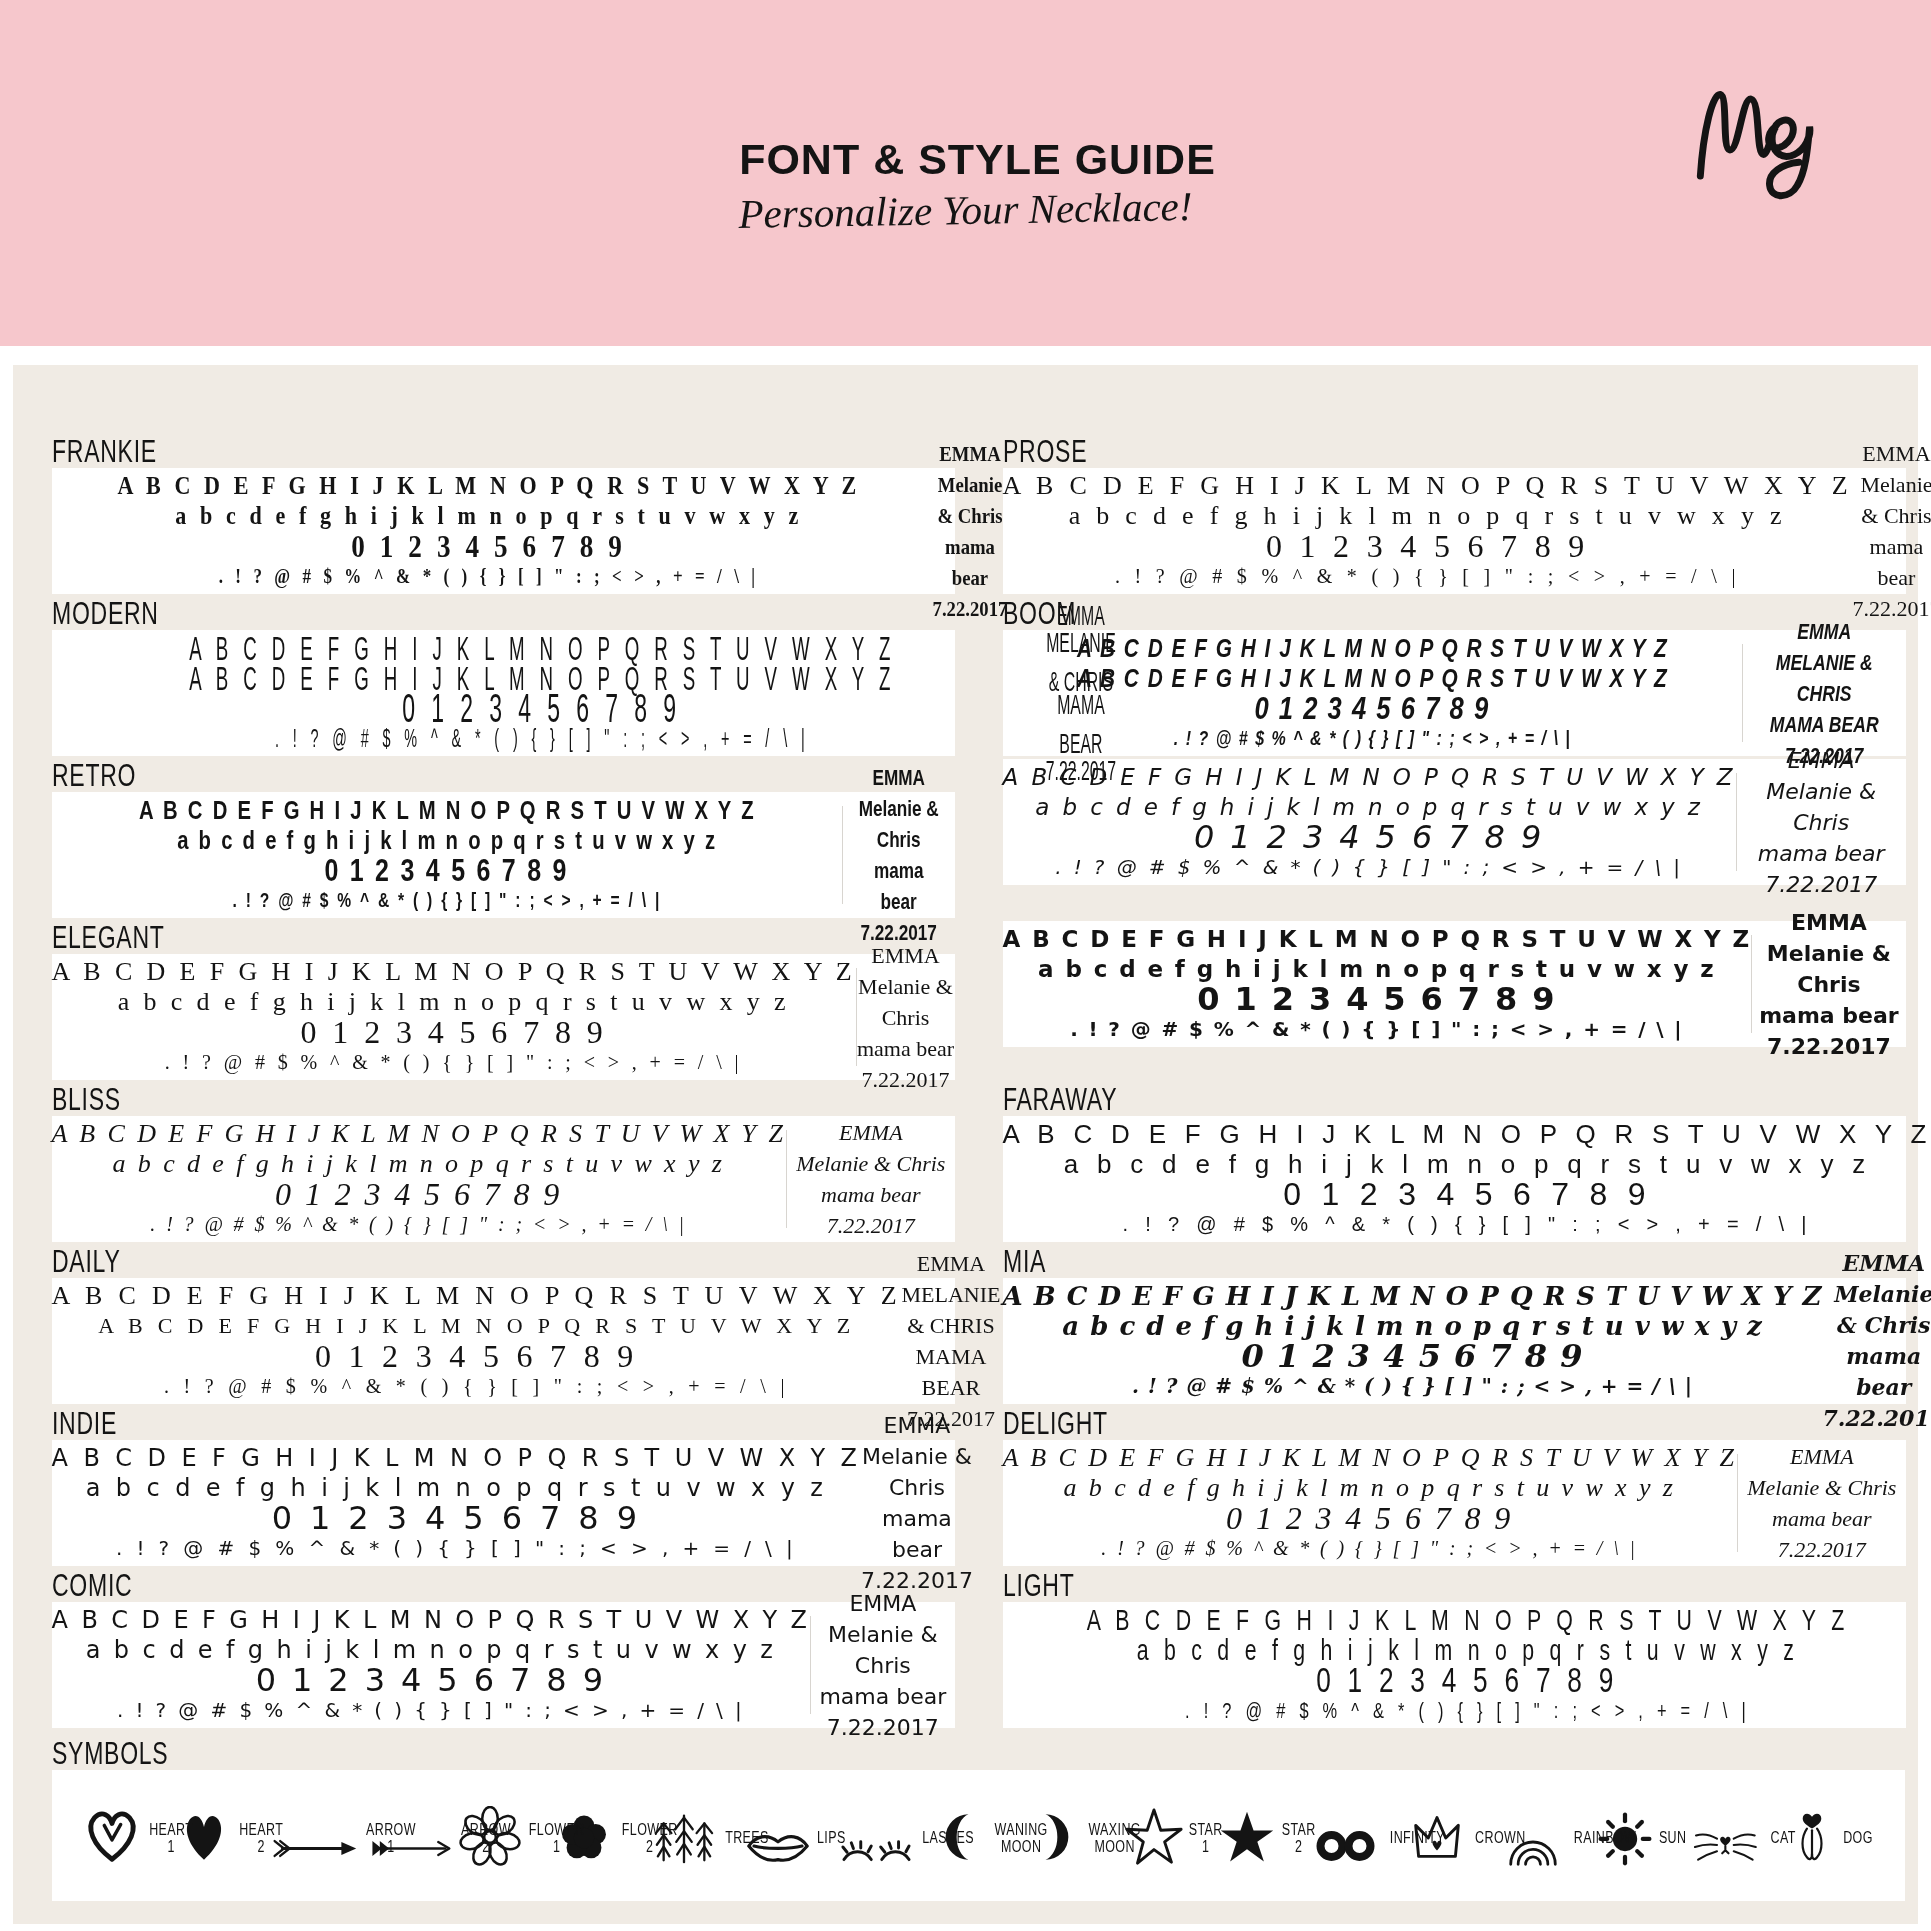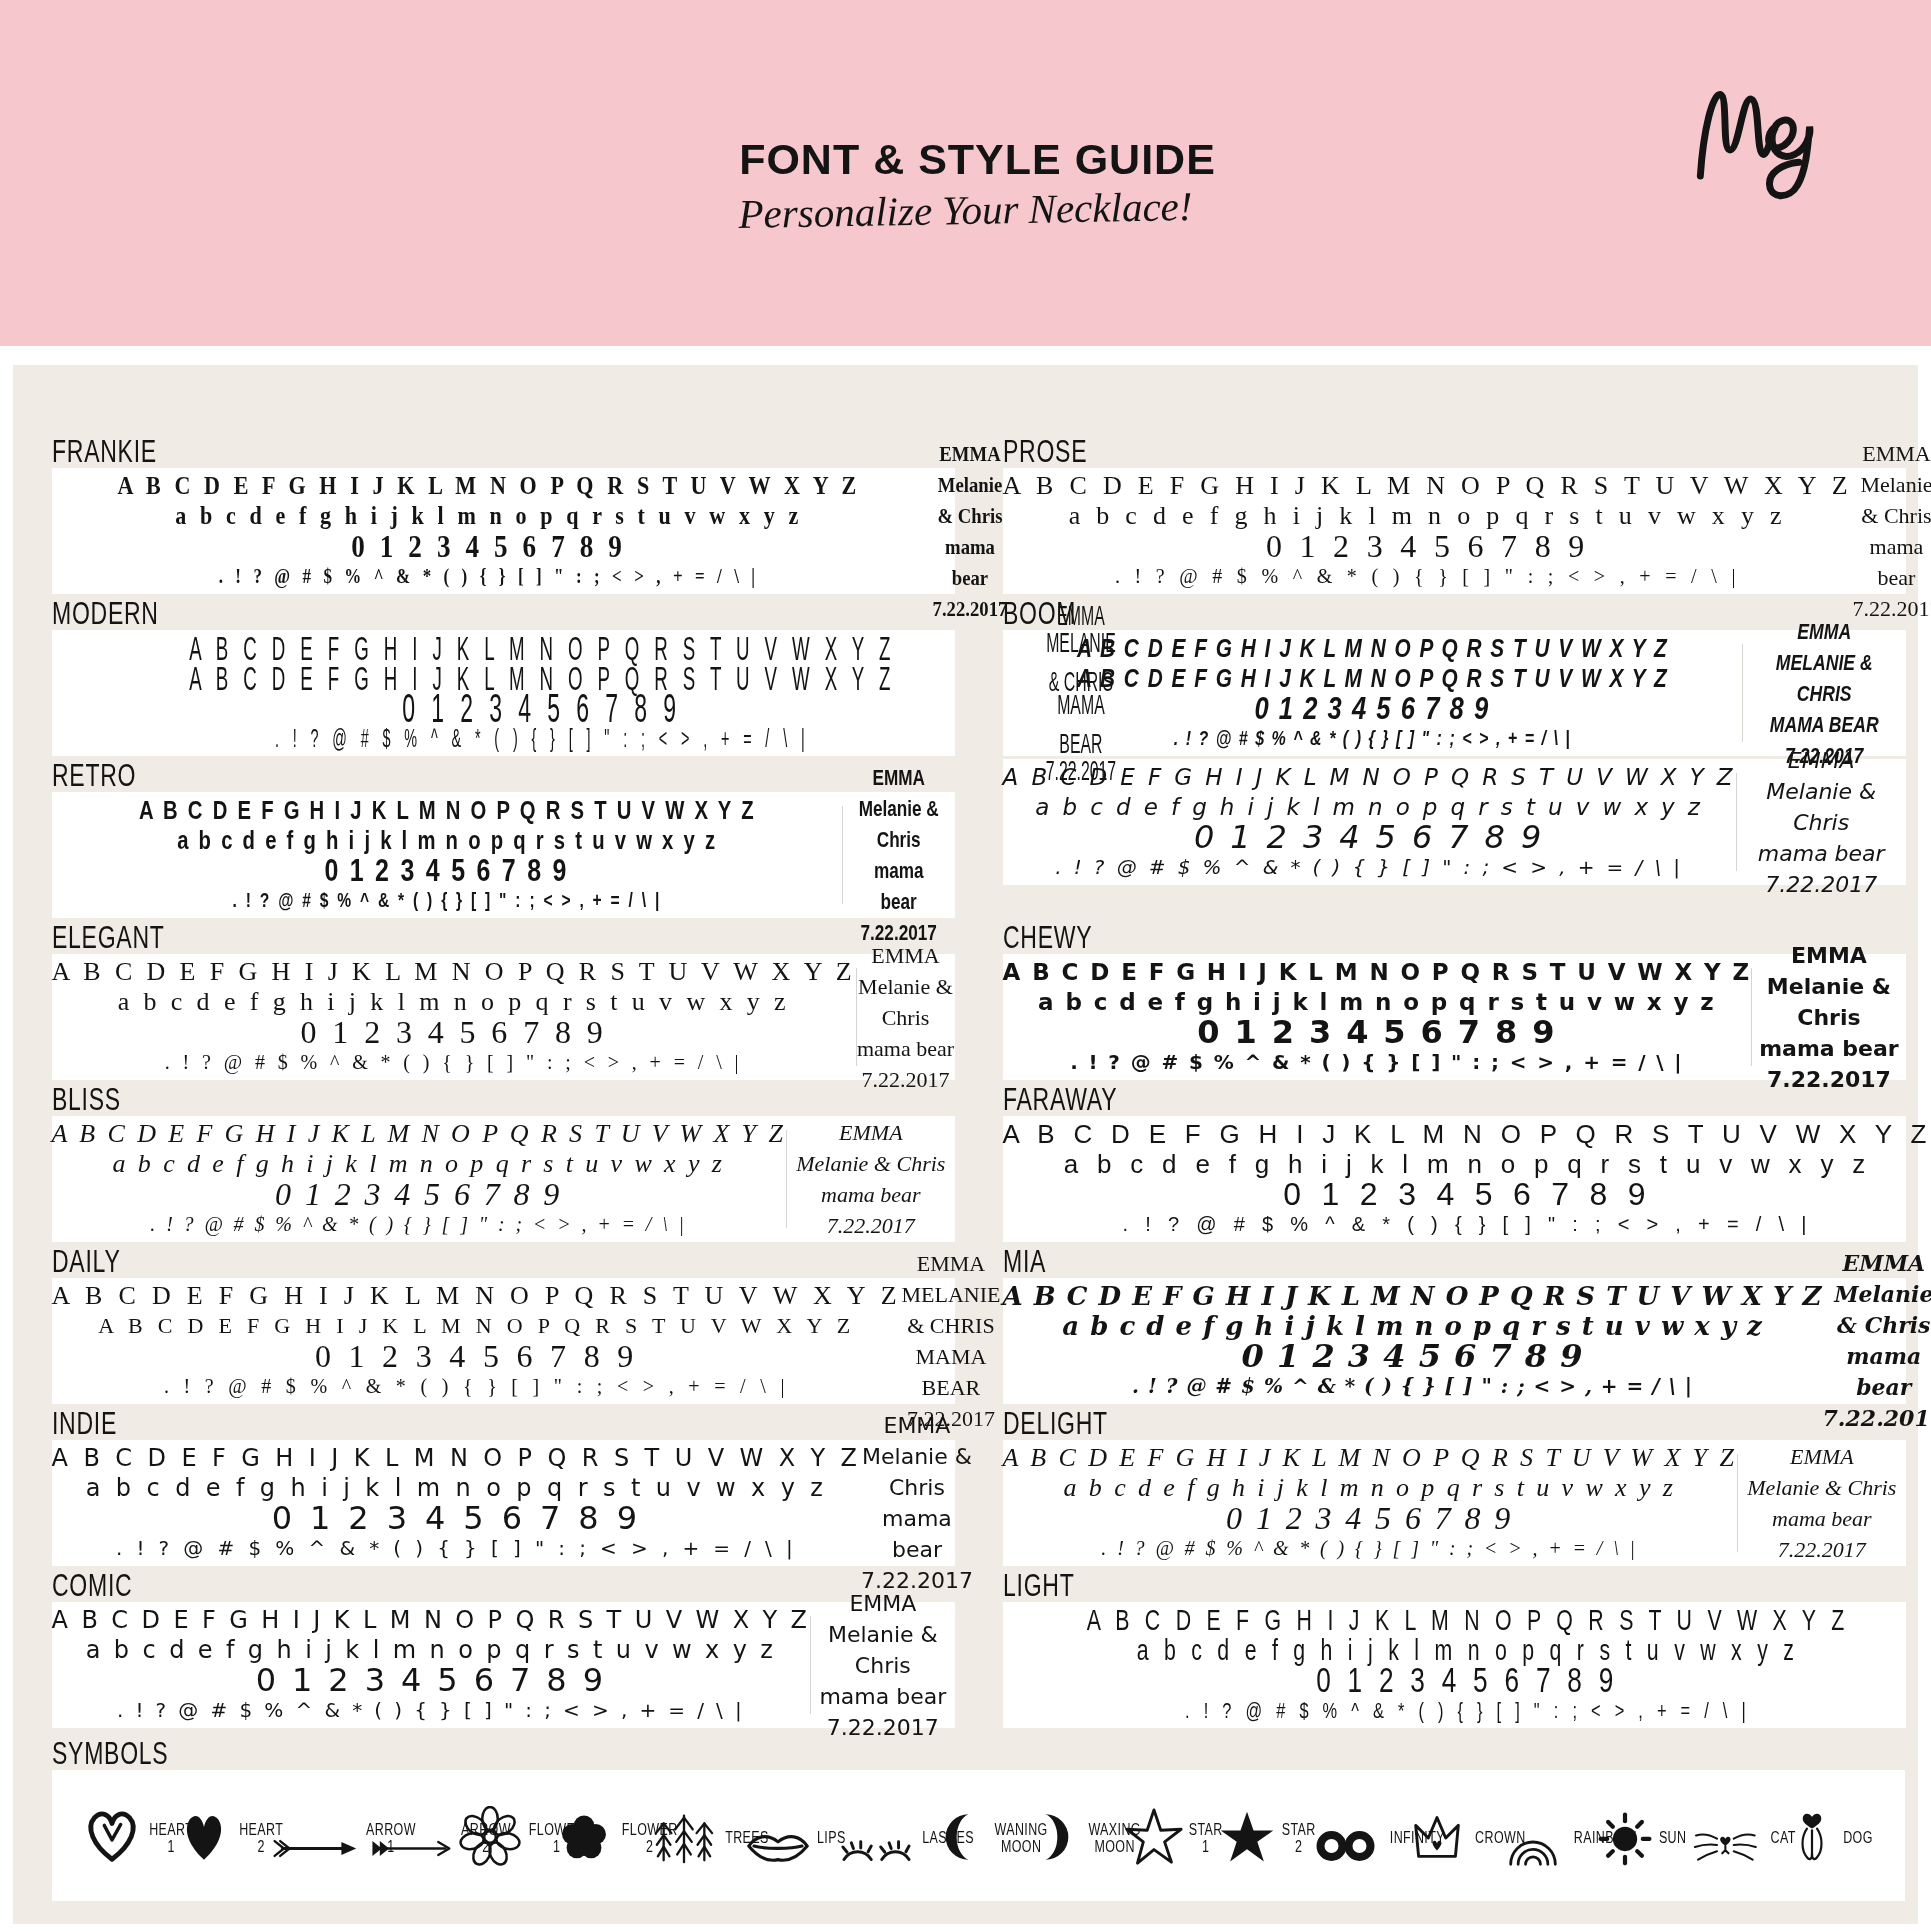--- a/index.html
+++ b/index.html
@@ -277,21 +277,20 @@
             <div class="vdiv"></div>
             <div class="sample">
               <div class="sline">EMMA</div>
               <div class="sline">Melanie &amp; Chris</div>
               <div class="sline">mama bear</div>
               <div class="sline">7.22.2017</div>
             </div>
           </div>
         </section>
         <section class="font-block">
-          <div class="sec-label"><span class="cond">CHEWY</span></div>
           <div class="card f-chewy">
             <div class="alpha">
               <div class="row row-upper"><span class="ri">A B C D E F G H I J K L M N O P Q R S T U V W X Y Z</span></div>
               <div class="row row-lower"><span class="ri">a b c d e f g h i j k l m n o p q r s t u v w x y z</span></div>
               <div class="row row-digits"><span class="ri">0 1 2 3 4 5 6 7 8 9</span></div>
               <div class="row row-punct"><span class="ri">. ! ? @ # $ % ^ &amp; * ( ) { } [ ] " : ; &lt; &gt; , + = / \ |</span></div>
             </div>
             <div class="vdiv"></div>
             <div class="sample">
               <div class="sline">EMMA</div>

